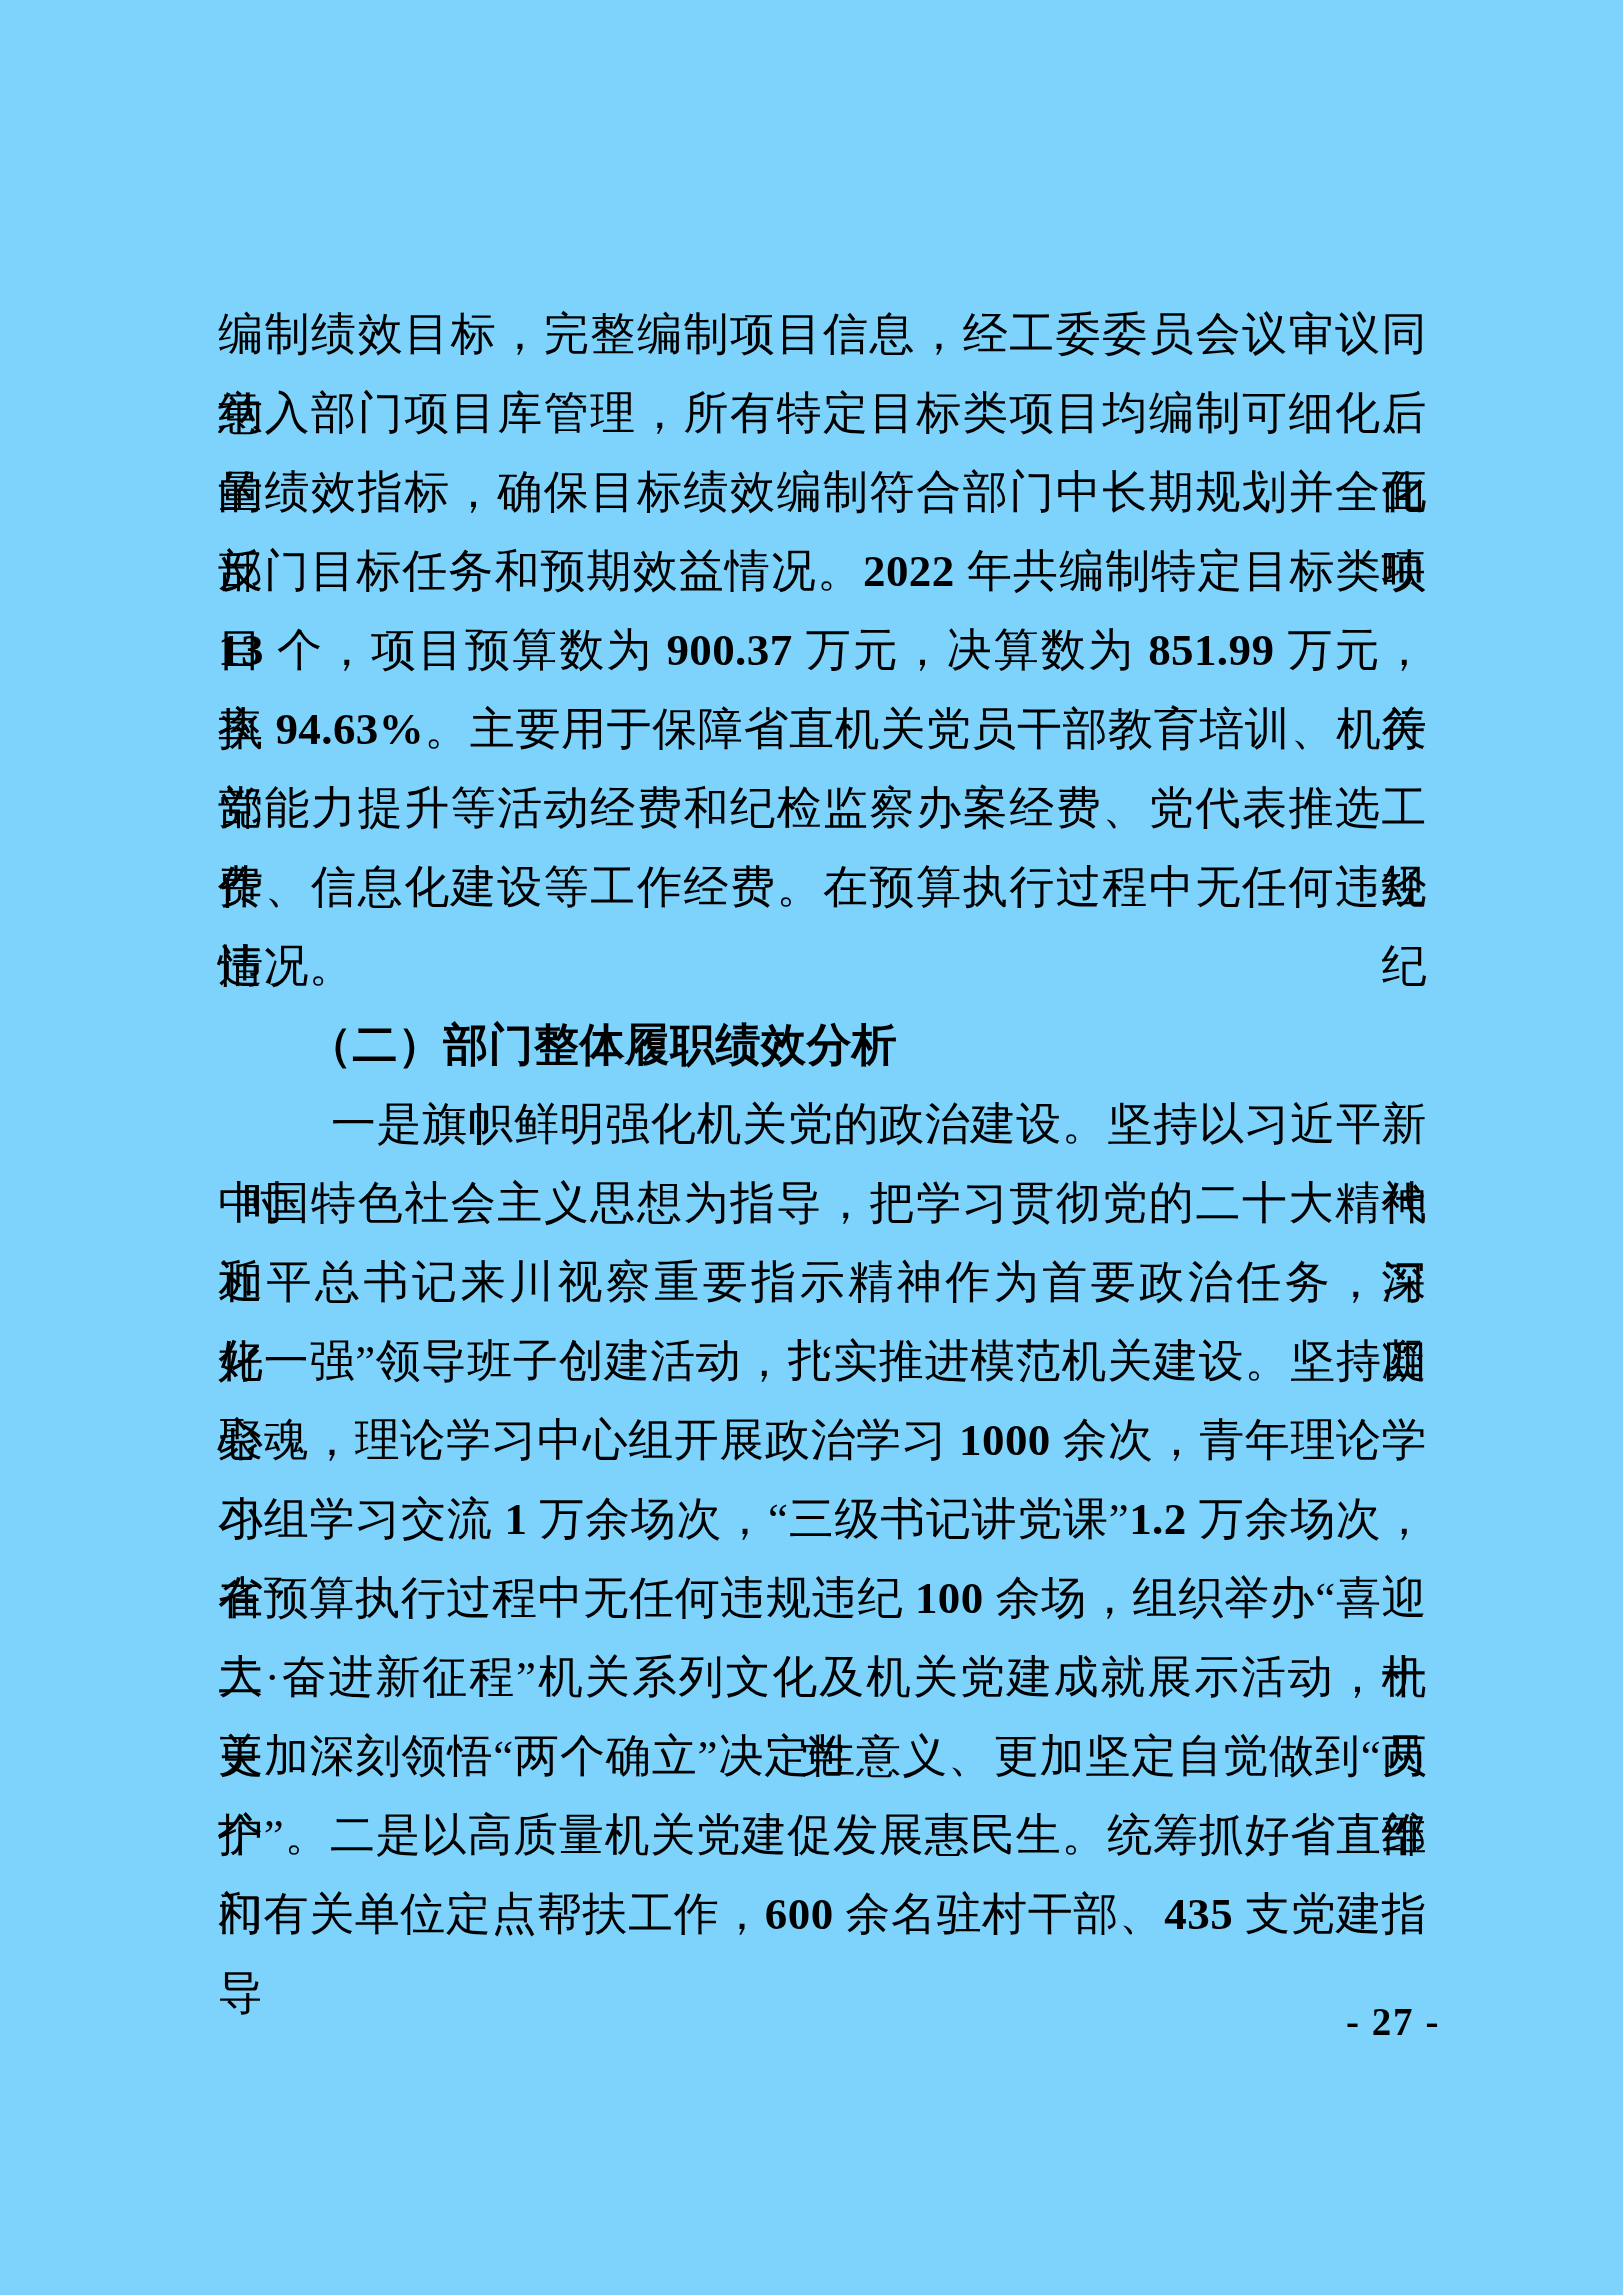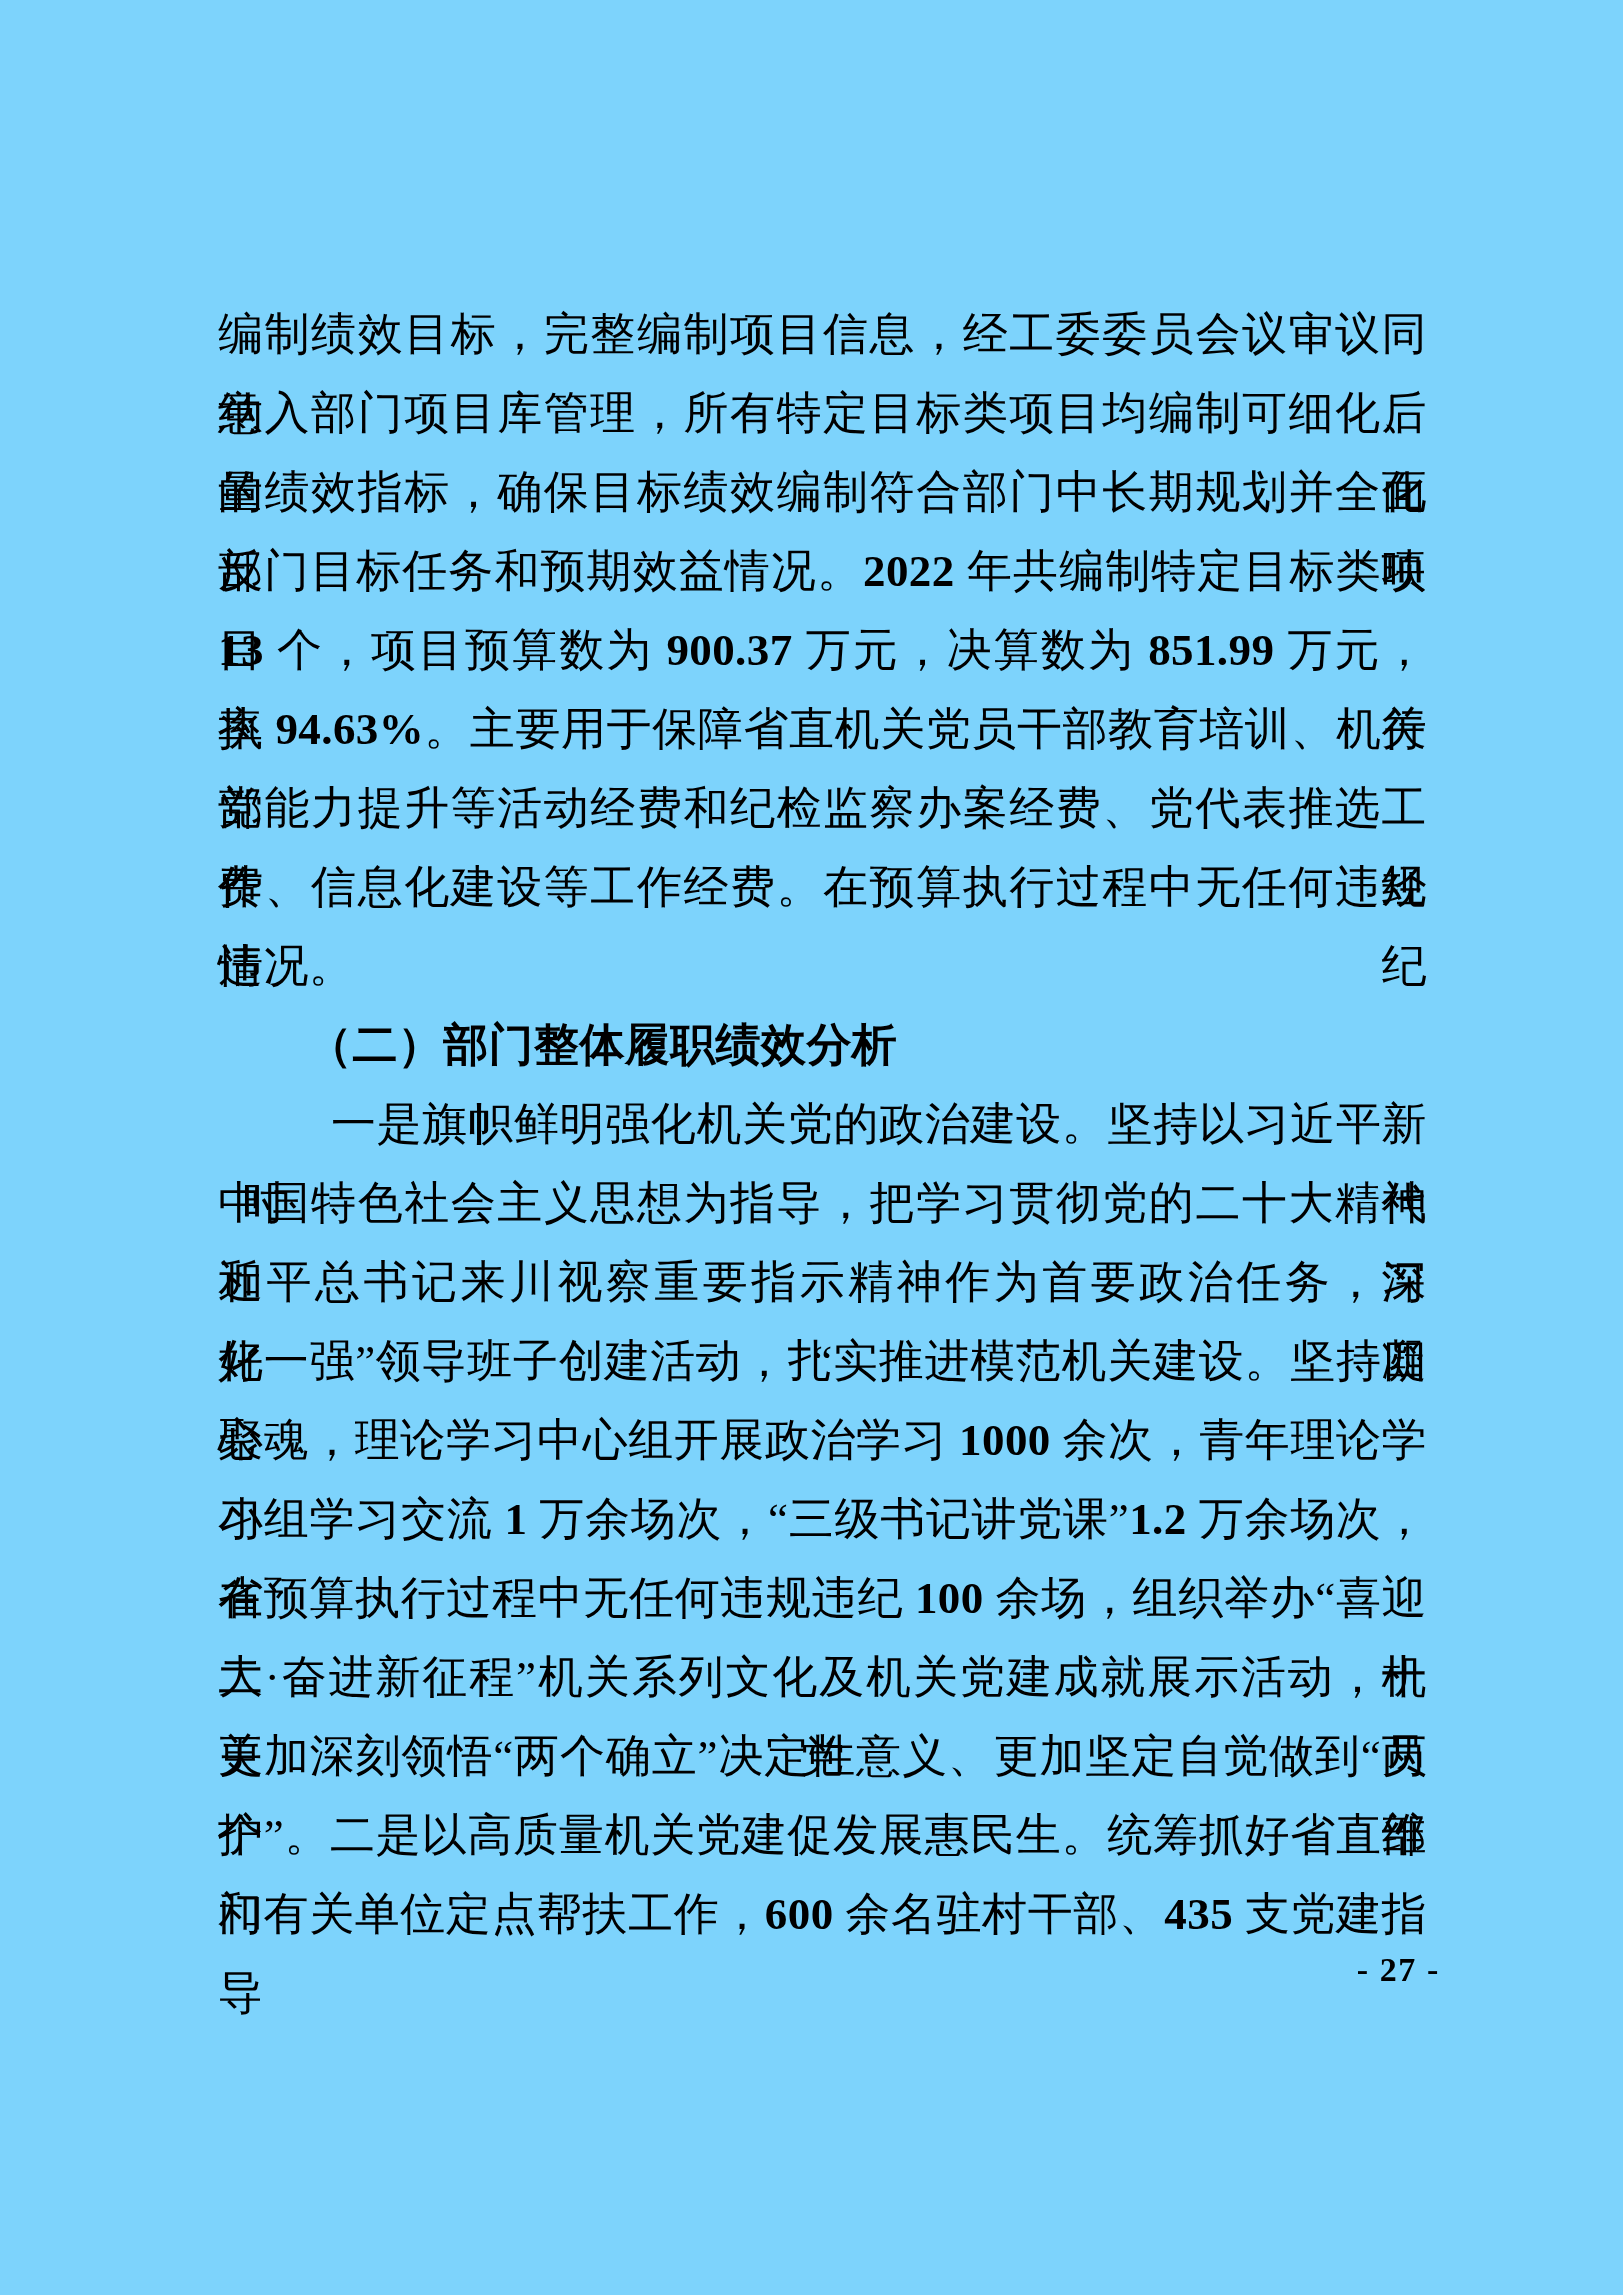--- a/index.html
+++ b/index.html
@@ -40,23 +40,23 @@
     font-weight: 700;
   }
   .run {
     font-weight: 400;
   }
   .run--bold {
     font-weight: 700;
   }
   .page-number {
     position: absolute;
-    top: 1947px;
+    top: 1999px;
     right: 200px;
-    font-size: 34px;
+    font-size: 39px;
     line-height: 45px;
     font-weight: 700;
     letter-spacing: 1.6px;
   }
 </style>
 </head>
 <body>
 
 <div class="page">
   <div class="doc-body">

